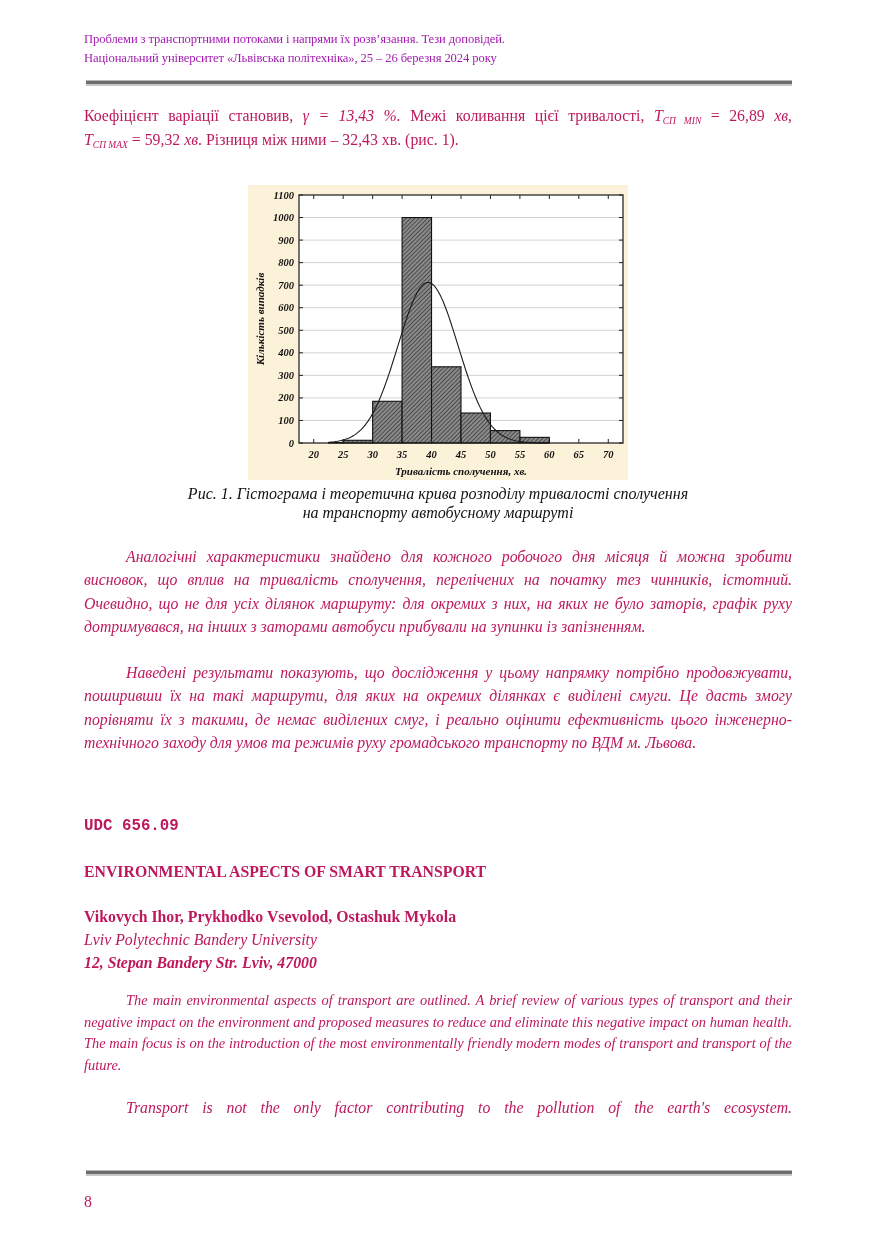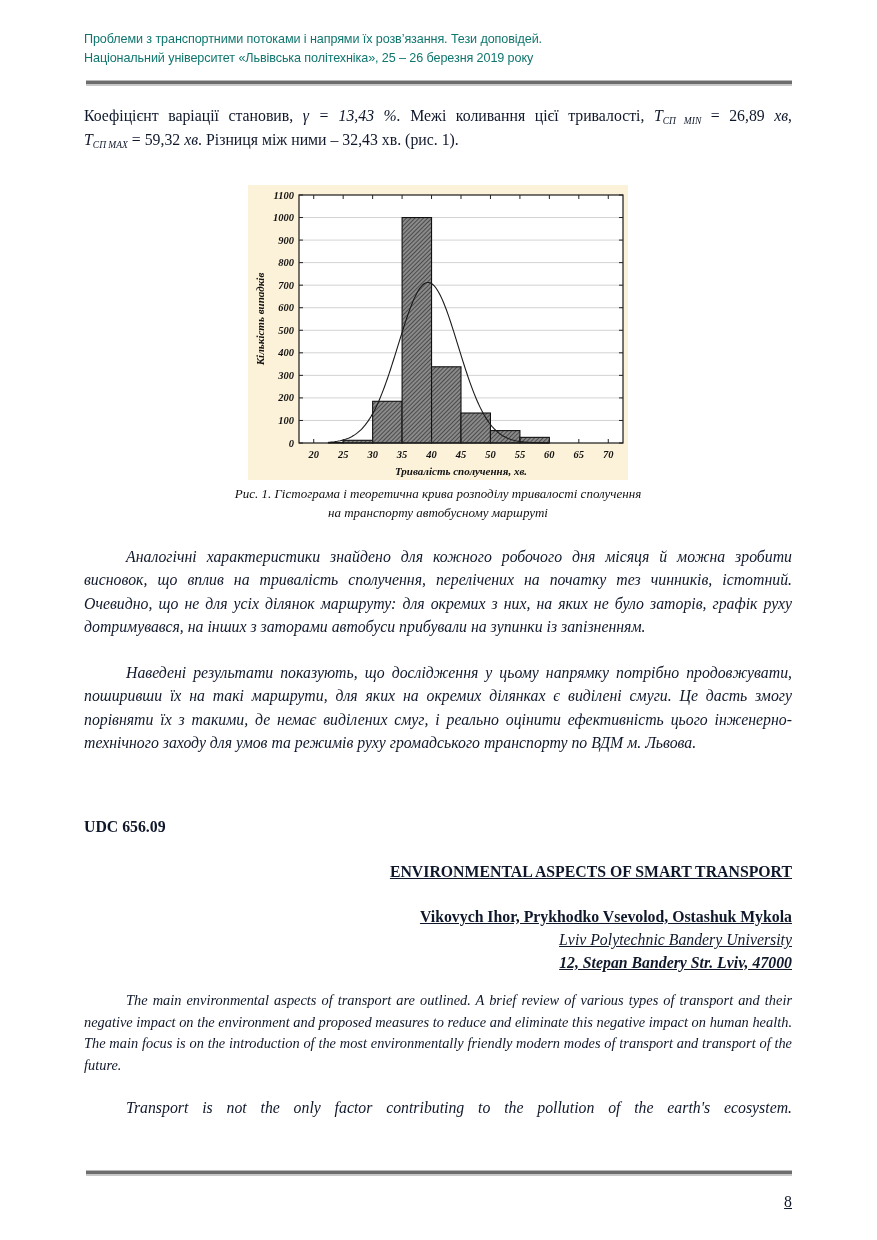--- a/index.html
+++ b/index.html
@@ -1,35 +1,35 @@
 <!DOCTYPE html>
 <html><head>
 <meta charset="utf-8">
 <style>
   html, body { margin: 0; padding: 0; background: #ffffff; }
   body { width: 877px; height: 1240px; position: relative; overflow: hidden; color: #111; }
   .abs { position: absolute; }
-  .hdr { font-family: Liberation Sans, sans-serif; font-size: 12.6px; line-height: 19px; left: 84px; color: #0f766e; letter-spacing: -0.1px; }
+  .hdr { font-family: Liberation Serif, serif; font-size: 12.6px; line-height: 19px; left: 84px; color: #a21caf; letter-spacing: -0.1px; }
   .rule { position: absolute; left: 86px; width: 706px; height: 6px;
           background: linear-gradient(#b8b8b8 0, #b8b8b8 1px, #6d6d6d 1px, #6d6d6d 4px, #c8c8c8 4px, #c8c8c8 6px); }
-  .body-text { font-family: "Liberation Serif", serif; font-size: 15.8px; line-height: 23.4px; text-align: justify; color: #0f172a; }
+  .body-text { font-family: "Liberation Serif", serif; font-size: 15.8px; line-height: 23.4px; text-align: justify; color: #be185d; }
   .para { position: absolute; left: 84px; width: 708px; }
   .indent { text-indent: 42px; font-style: italic; }
   .math-i { font-style: italic; }
   sub.s { font-size: 9.5px; font-style: italic; vertical-align: -3px; }
-  .caption { font-family: "Liberation Serif", serif; font-style: italic; font-size: 13px; line-height: 19px; text-align: center; position: absolute; left: 84px; width: 708px; }
-  .center { text-align: right; text-decoration: underline; }
+  .caption { font-family: "Liberation Serif", serif; font-style: italic; font-size: 16px; line-height: 19px; text-align: center; position: absolute; left: 84px; width: 708px; }
+  .center { text-align: left; }
   .chart-wrap { position: absolute; left: 248px; top: 185px; width: 380px; height: 295px; background: #fcf1d9; }
   svg text { font-family: "Liberation Serif", serif; font-style: italic; font-weight: bold; }
 </style>
 </head>
 <body>
 
 <div class="abs hdr" style="top:30px;">Проблеми з транспортними потоками і напрями їх розв’язання. Тези доповідей.</div>
-<div class="abs hdr" style="top:49px;">Національний університет «Львівська політехніка», 25 – 26 березня 2019 року</div>
+<div class="abs hdr" style="top:49px;">Національний університет «Львівська політехніка», 25 – 26 березня 2024 року</div>
 <div class="rule" style="top:80px;"></div>
 
 <div class="para body-text" style="top:104px; text-align:justify; text-align-last:justify;">
   <span>Коефіцієнт варіації становив,</span>
   <span class="math-i">γ = 13,43 %.</span>
   <span>Межі коливання цієї тривалості,</span>
   <span><span class="math-i">T</span><sub class="s">СП MIN</sub> <span>= 26,89</span> <span class="math-i">хв</span>,</span>
 </div>
 <div class="para body-text" style="top:128px;">
   <span class="math-i">T</span><sub class="s">СП MAX</sub> <span>= 59,32</span> <span class="math-i">хв</span><span>. Різниця між ними – 32,43 хв. (рис. 1).</span>
@@ -147,21 +147,21 @@
     <text id="ylabel" text-anchor="middle" font-size="11" fill="#111" x="0" y="0" transform="translate(16,134) rotate(-90)">Кількість випадків</text>
   </svg>
 </div>
 
 <div class="caption" style="top:484px;">Рис. 1. Гістограма і теоретична крива розподілу тривалості сполучення</div>
 <div class="caption" style="top:503px;">на транспорту автобусному маршруті</div>
 
 <div class="para body-text indent" style="top:545px;">Аналогічні характеристики знайдено для кожного робочого дня місяця й можна зробити висновок, що вплив на тривалість сполучення, перелічених на початку тез чинників, істотний. Очевидно, що не для усіх ділянок маршруту: для окремих з них, на яких не було заторів, графік руху дотримувався, на інших з заторами автобуси прибували на зупинки із запізненням.</div>
 <div class="para body-text indent" style="top:661px;">Наведені результати показують, що дослідження у цьому напрямку потрібно продовжувати, поширивши їх на такі маршрути, для яких на окремих ділянках є виділені смуги. Це дасть змогу порівняти їх з такими, де немає виділених смуг, і реально оцінити ефективність цього інженерно-технічного заходу для умов та режимів руху громадського транспорту по ВДМ м. Львова.</div>
 
-<div class="para body-text" style="top:815px; font-weight:bold;">UDC 656.09</div>
+<div class="para body-text" style="top:815px; font-weight:bold;font-family:Liberation Mono, monospace;">UDC 656.09</div>
 <div class="para body-text center" style="top:860px; font-weight:bold;">ENVIRONMENTAL ASPECTS OF SMART TRANSPORT</div>
 <div class="para body-text center" style="top:905px; font-weight:bold;">Vikovych Ihor, Prykhodko Vsevolod, Ostashuk Mykola</div>
 <div class="para body-text center" style="top:928px; font-style:italic;">Lviv Polytechnic Bandery University</div>
 <div class="para body-text center" style="top:951px; font-style:italic; font-weight:bold; font-weight:600;">12, Stepan Bandery Str. Lviv, 47000</div>
 
 <div class="para body-text indent" style="top:990px; font-style:italic; font-size:14.4px; line-height:21.5px;">The main environmental aspects of transport are outlined. A brief review of various types of transport and their negative impact on the environment and proposed measures to reduce and eliminate this negative impact on human health. The main focus is on the introduction of the most environmentally friendly modern modes of transport and transport of the future.</div>
 
 <div class="para body-text indent" style="top:1096px; text-align:justify; text-align-last:justify;">Transport is not the only factor contributing to the pollution of the earth's ecosystem.</div>
 
 <div class="rule" style="top:1170px;"></div>

